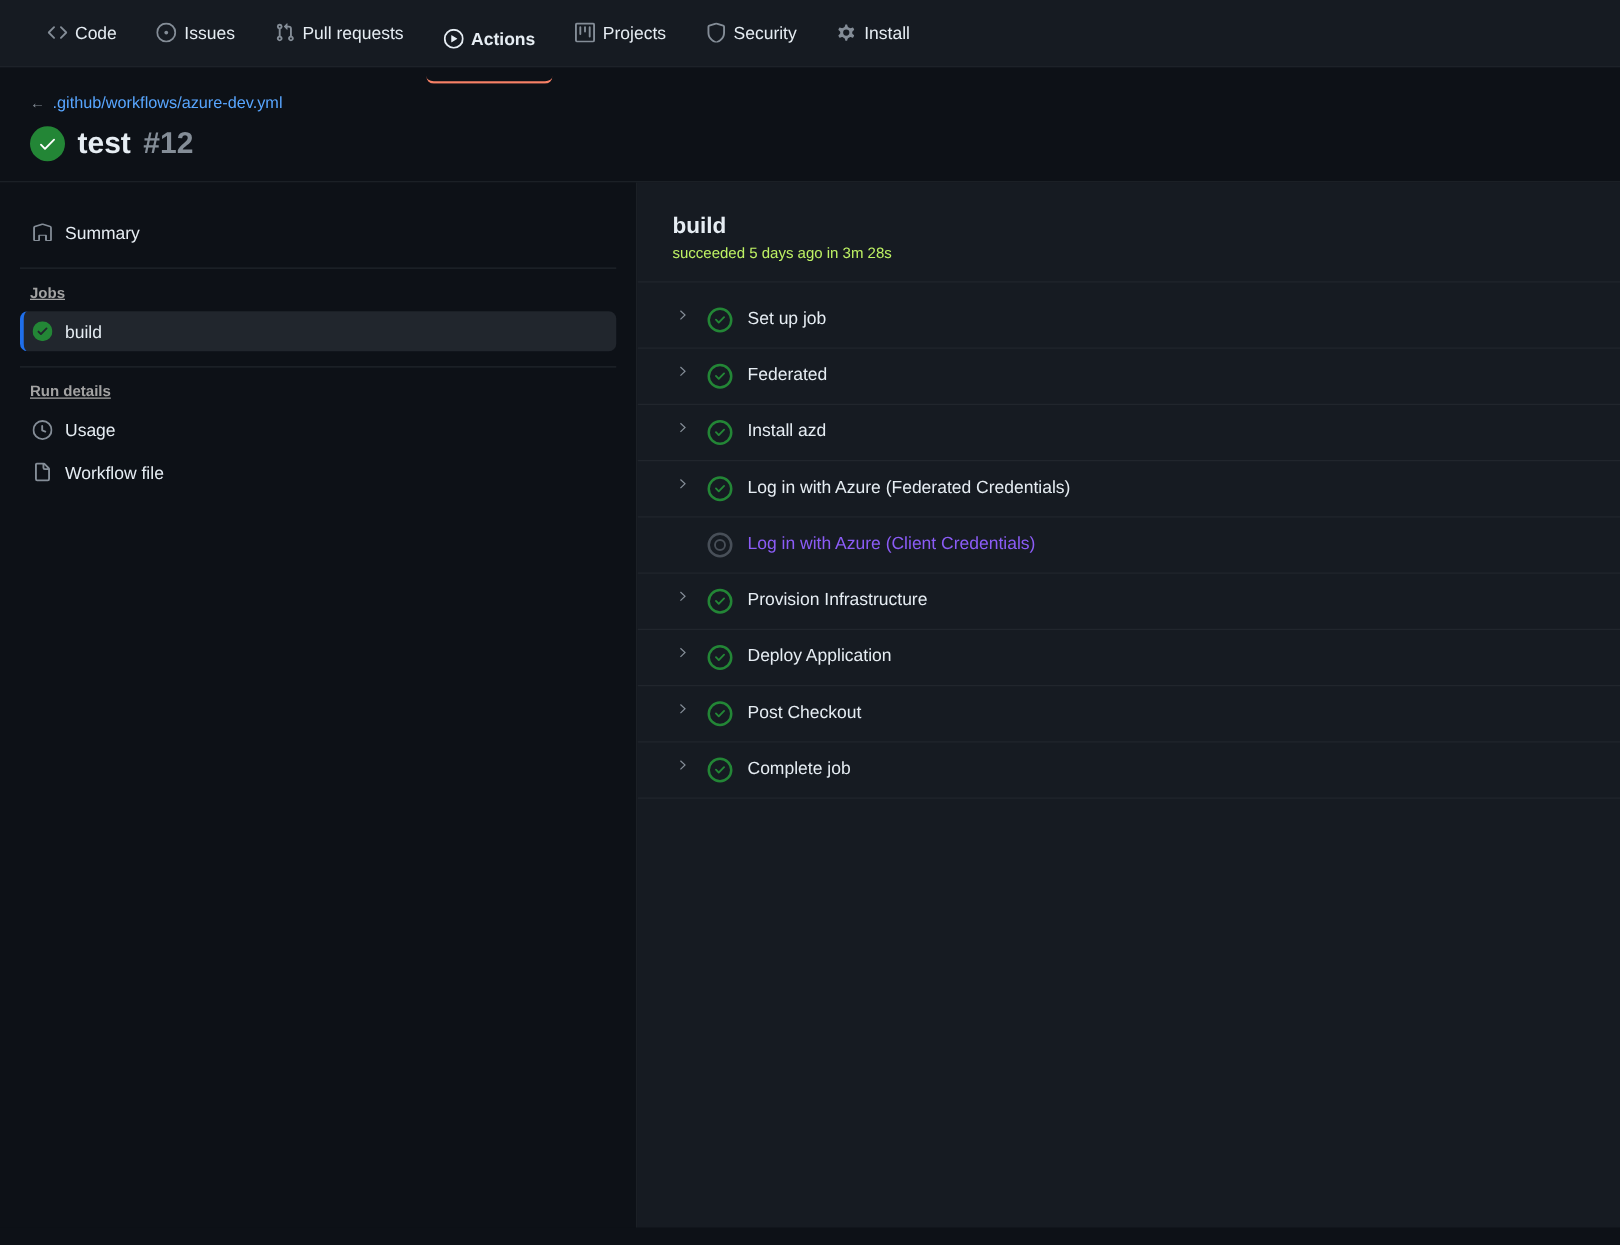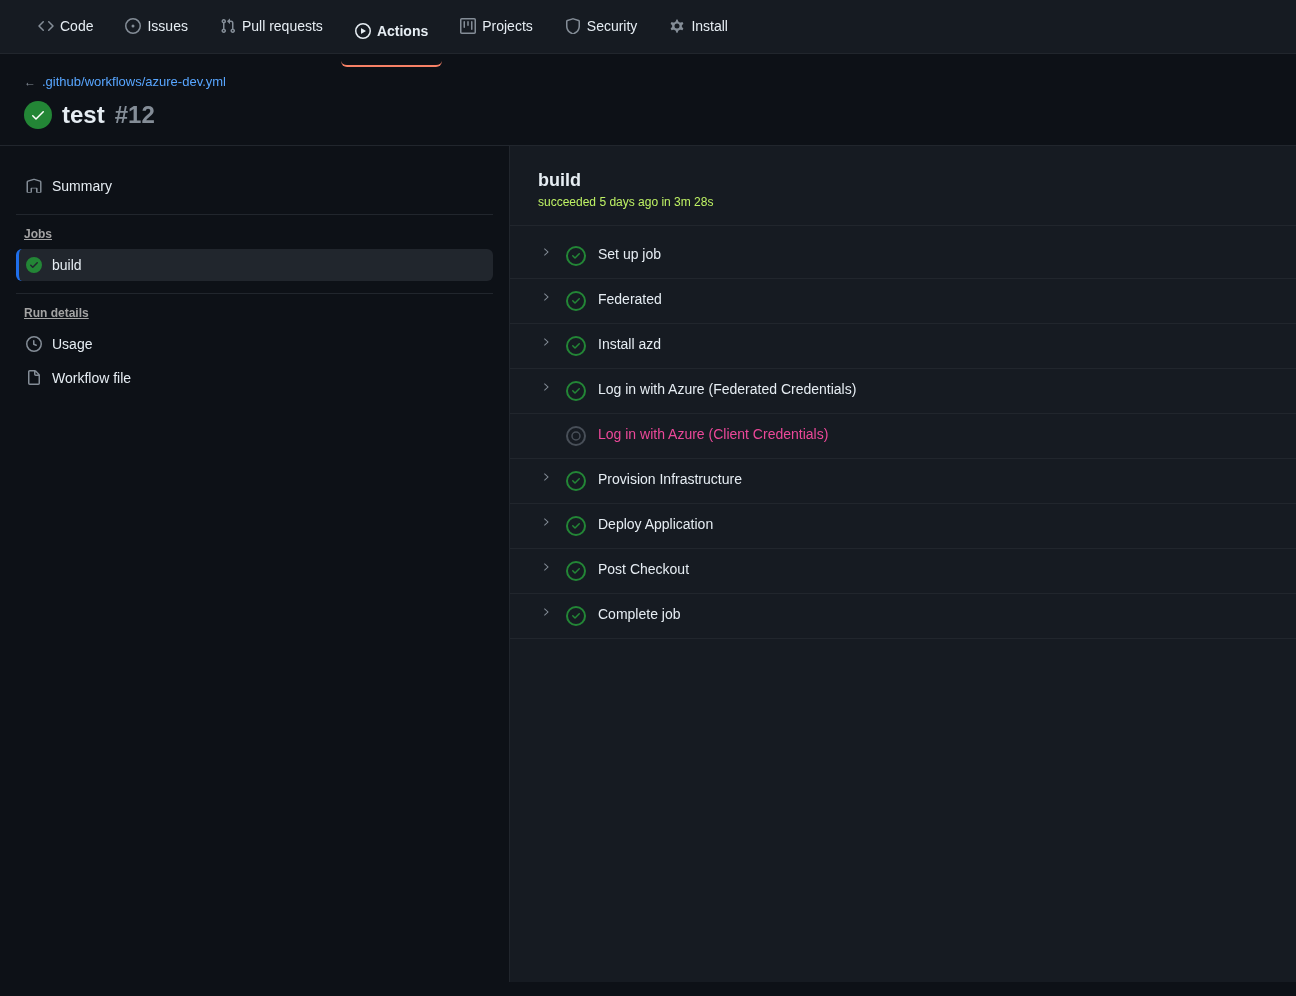--- a/index.html
+++ b/index.html
@@ -406,21 +406,21 @@
         </span>
         <span class="step-name">Log in with Azure (Federated Credentials)</span>
       </div>
 
       <div class="step-item skipped" style="padding-left: 56px;">
         <span class="step-status-icon skipped">
           <svg width="10" height="10" viewBox="0 0 10 10" fill="#484f58">
               <circle cx="5" cy="5" r="4" stroke="#484f58" stroke-width="1.5" fill="none"></circle>
             </svg>
         </span>
-        <span class="step-name" style="color:#ec4899;">Log in with Azure (Client Credentials)</span>
+        <span class="step-name" style="color:#8b5cf6;">Log in with Azure (Client Credentials)</span>
       </div>
 
       <div class="step-item">
         <span class="step-chevron">
           <svg width="12" height="12" viewBox="0 0 12 12" fill="currentColor">
               <path d="M4.7 2.2l4 3.8-4 3.8-.7-.7L7.3 6 4 2.9l.7-.7z"></path>
             </svg>
         </span>
         <span class="step-status-icon">
           <svg width="10" height="10" viewBox="0 0 10 10" fill="#238636">

